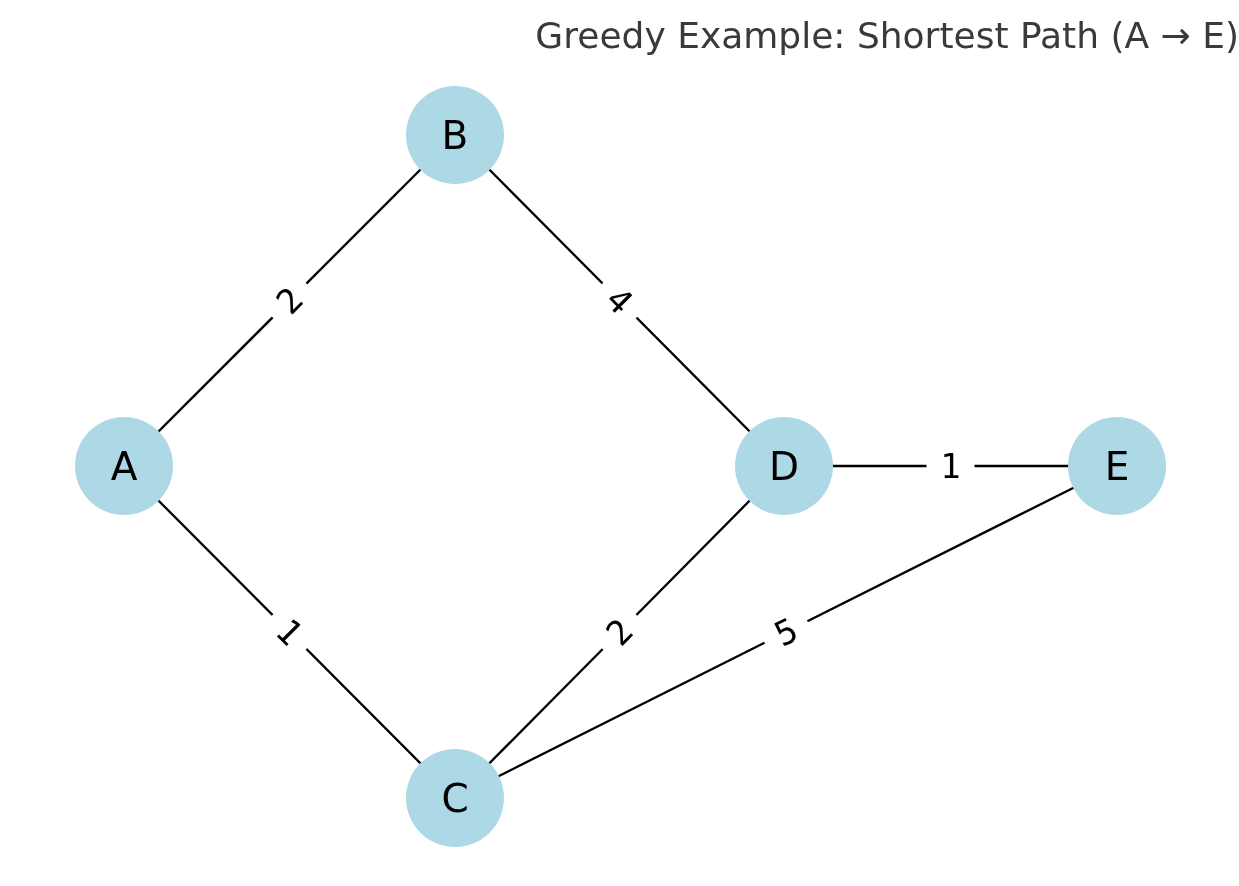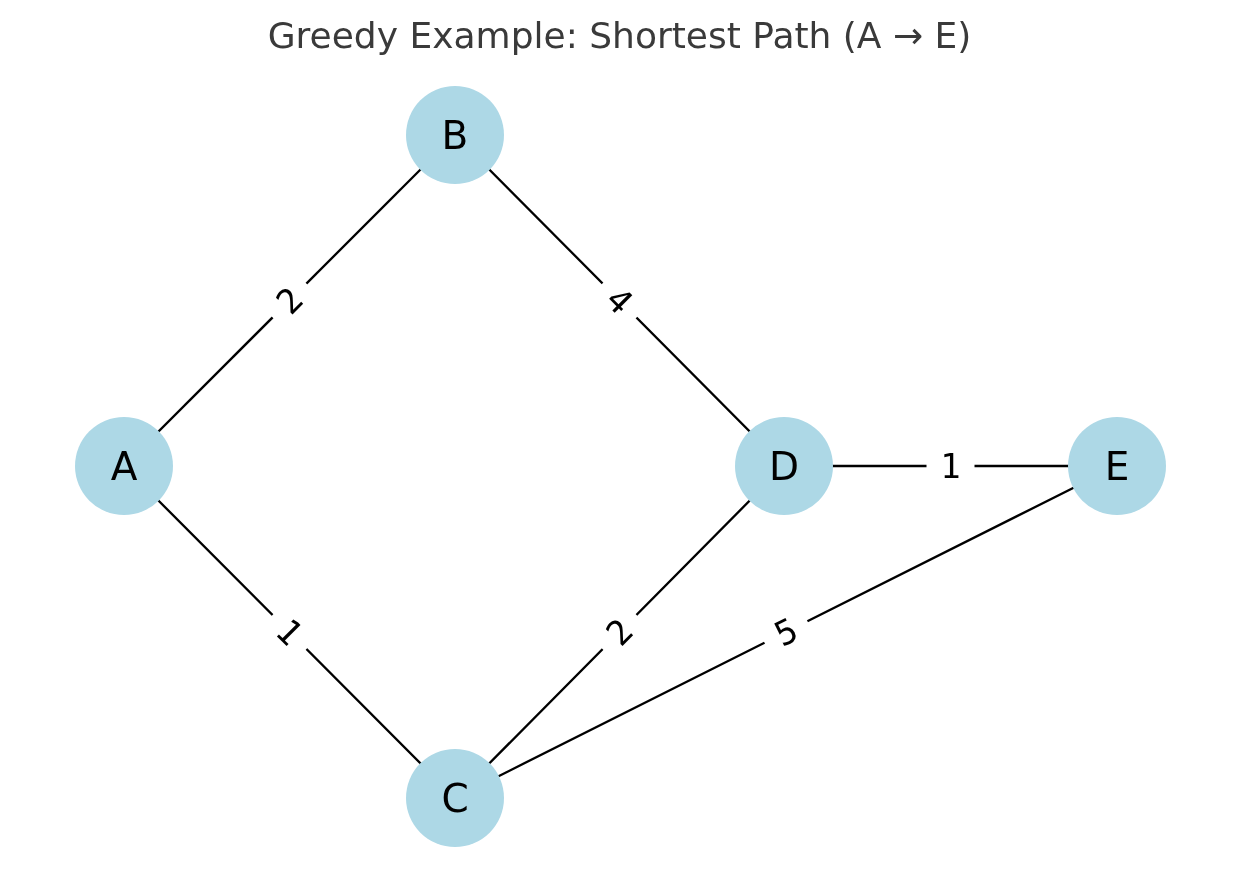--- a/index.html
+++ b/index.html
@@ -17,21 +17,21 @@
   .figure {
     position: absolute;
     inset: 0;
   }
   .figure-title {
     position: absolute;
     top: 16px;
     left: 0;
     width: 100%;
     margin: 0;
-    text-align: center;
+    text-align: right;
     font-family: "DejaVu Sans", sans-serif;
     font-weight: 400;
     font-size: 36px;
     line-height: 1.1;
     color: #3a3a3a;
     white-space: nowrap;
   }
   #graph-svg {
     position: absolute;
     top: 0;

